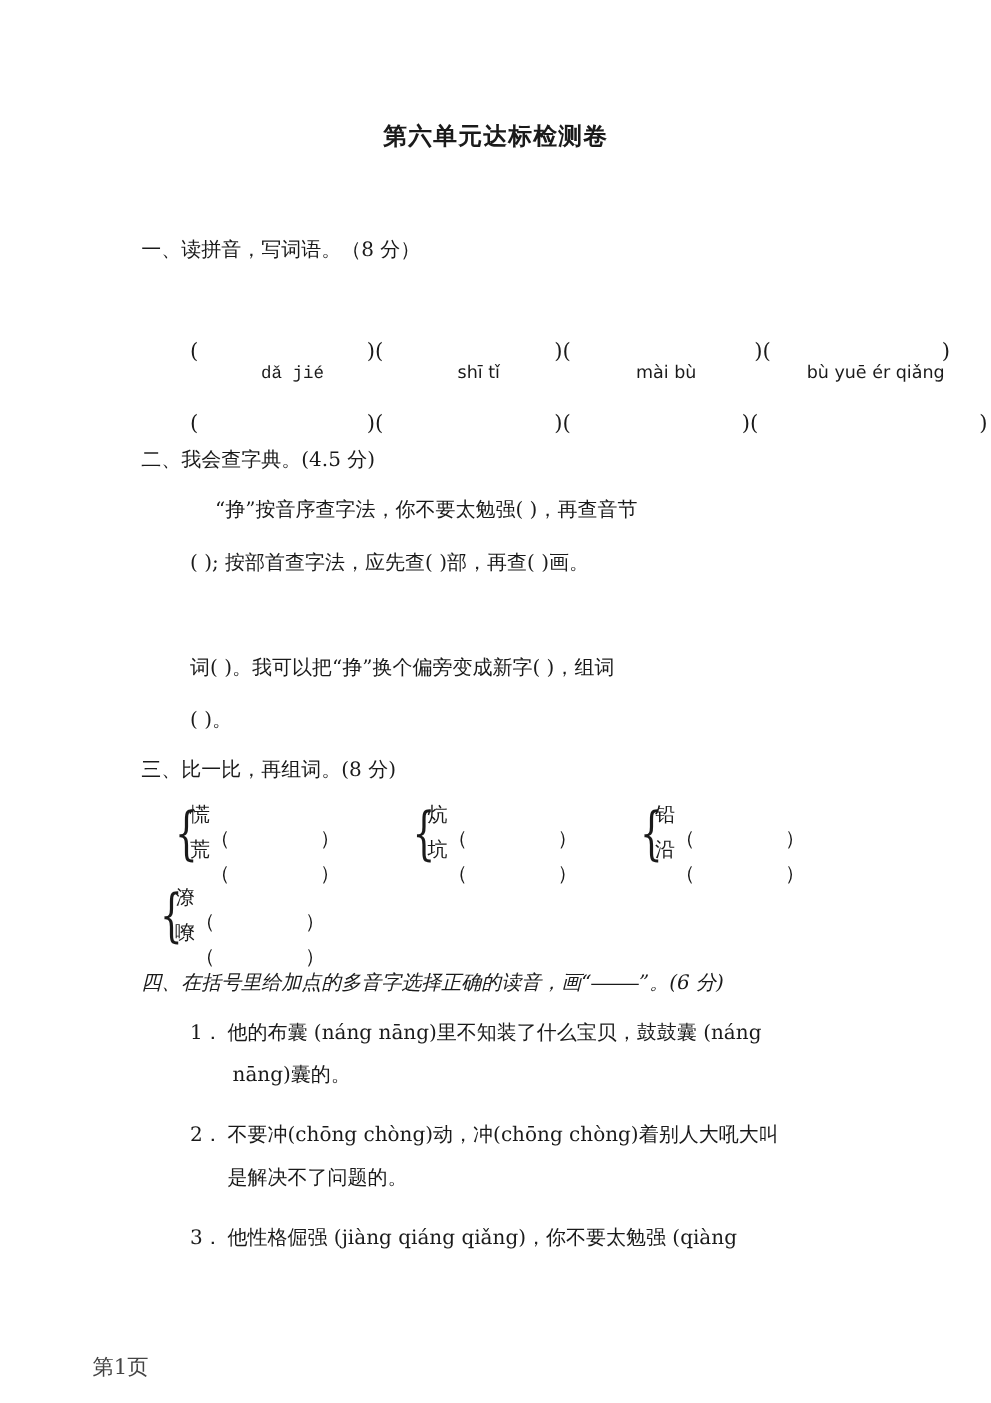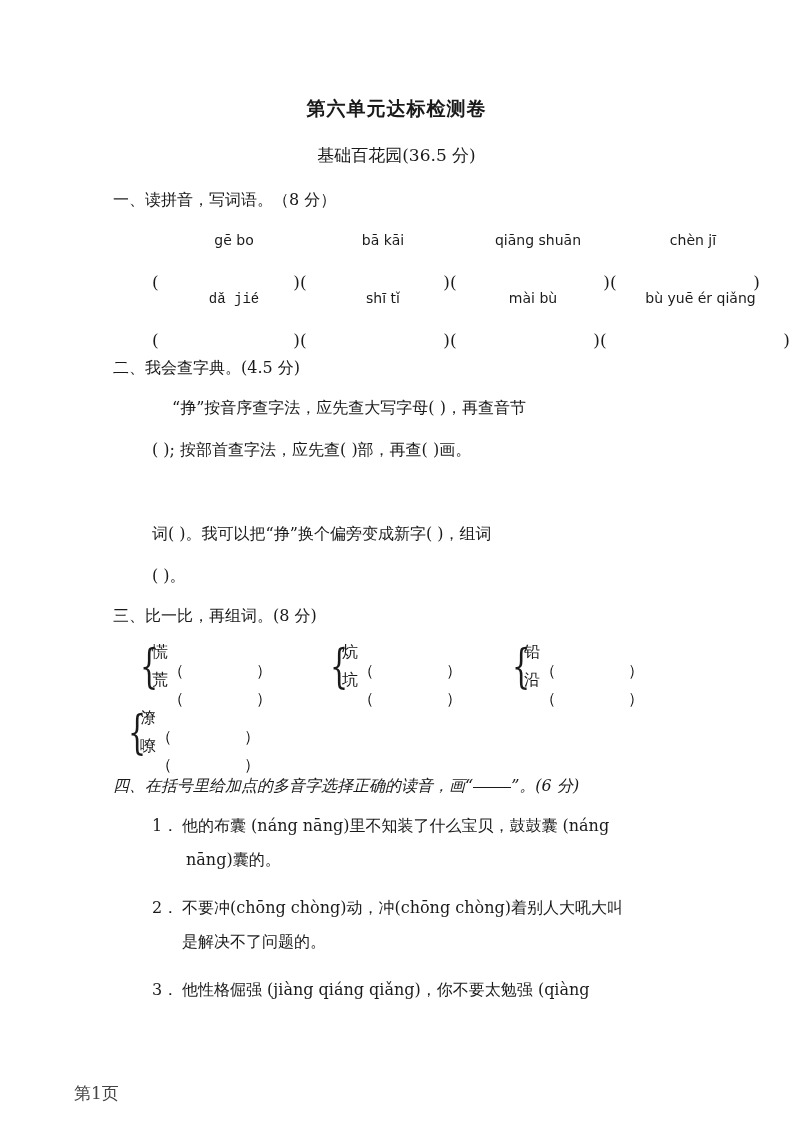--- a/index.html
+++ b/index.html
@@ -115,41 +115,37 @@
     width: 38px;
     vertical-align: 3px;
   }
 </style>
 </head>
 <body>
 
 <div class="page">
 
   <div class="doc-title">第六单元达标检测卷</div>
-  <div class="doc-subtitle">基础百花园(36.5 分)</div>
 
   <div class="sec-head" style="left:113px; top:190px;">一、读拼音，写词语。（8 分）</div>
 
-  <div class="py-row" style="left:160px; top:232px;">
-    <span class="py-cell" style="width:148px;">gē  bo</span><span class="py-cell" style="width:150px;">bā  kāi</span><span class="py-cell" style="width:160px;">qiāng  shuān</span><span class="py-cell" style="width:150px;">chèn  jī</span>
-  </div>
   <div class="paren-row" style="left:152px; top:256px;">
     <span class="paren-cell" style="width:148px;"><span class="lp">(</span><span class="rp">)</span></span><span class="paren-cell" style="width:150px;"><span class="lp">(</span><span class="rp">)</span></span><span class="paren-cell" style="width:160px;"><span class="lp">(</span><span class="rp">)</span></span><span class="paren-cell" style="width:150px;"><span class="lp">(</span><span class="rp">)</span></span>
   </div>
 
   <div class="py-row" style="left:160px; top:290px;">
     <span class="py-cell" style="width:148px;font-family:Liberation Mono, monospace;">dǎ  jié</span><span class="py-cell" style="width:150px;">shī  tǐ</span><span class="py-cell" style="width:150px;">mài  bù</span><span class="py-cell" style="width:185px;">bù  yuē  ér  qiǎng</span>
   </div>
   <div class="paren-row" style="left:152px; top:314px;">
     <span class="paren-cell" style="width:148px;"><span class="lp">(</span><span class="rp">)</span></span><span class="paren-cell" style="width:150px;"><span class="lp">(</span><span class="rp">)</span></span><span class="paren-cell" style="width:150px;"><span class="lp">(</span><span class="rp">)</span></span><span class="paren-cell" style="width:190px;"><span class="lp">(</span><span class="rp">)</span></span>
   </div>
 
   <div class="sec-head" style="left:113px; top:358px;">二、我会查字典。(4.5 分)</div>
 
-  <div class="line" style="left:172px; top:398px;">“挣”按音序查字法，应先查大写字母(          )，再查音节</div>
+  <div class="line" style="left:172px; top:398px;">“挣”按音序查字法，你不要太勉强(          )，再查音节</div>
   <div class="line" style="left:152px; top:440px;">(        );  按部首查字法，应先查(          )部，再查(          )画。</div>
   <div class="line" style="left:152px; top:524px;">词(        )。我可以把“挣”换个偏旁变成新字(          )，组词</div>
   <div class="line" style="left:152px; top:566px;">(        )。</div>
 
   <div class="sec-head" style="left:113px; top:606px;">三、比一比，再组词。(8 分)</div>
 
   <div class="brace-group" style="left:140px; top:638px;">
     <span class="brace">{</span>
     <span class="brace-rows">
       <span class="br-line"><span>慌</span><span class="blank-paren" style="width:104px;"><span class="lp">（</span><span class="rp">）</span></span></span>

